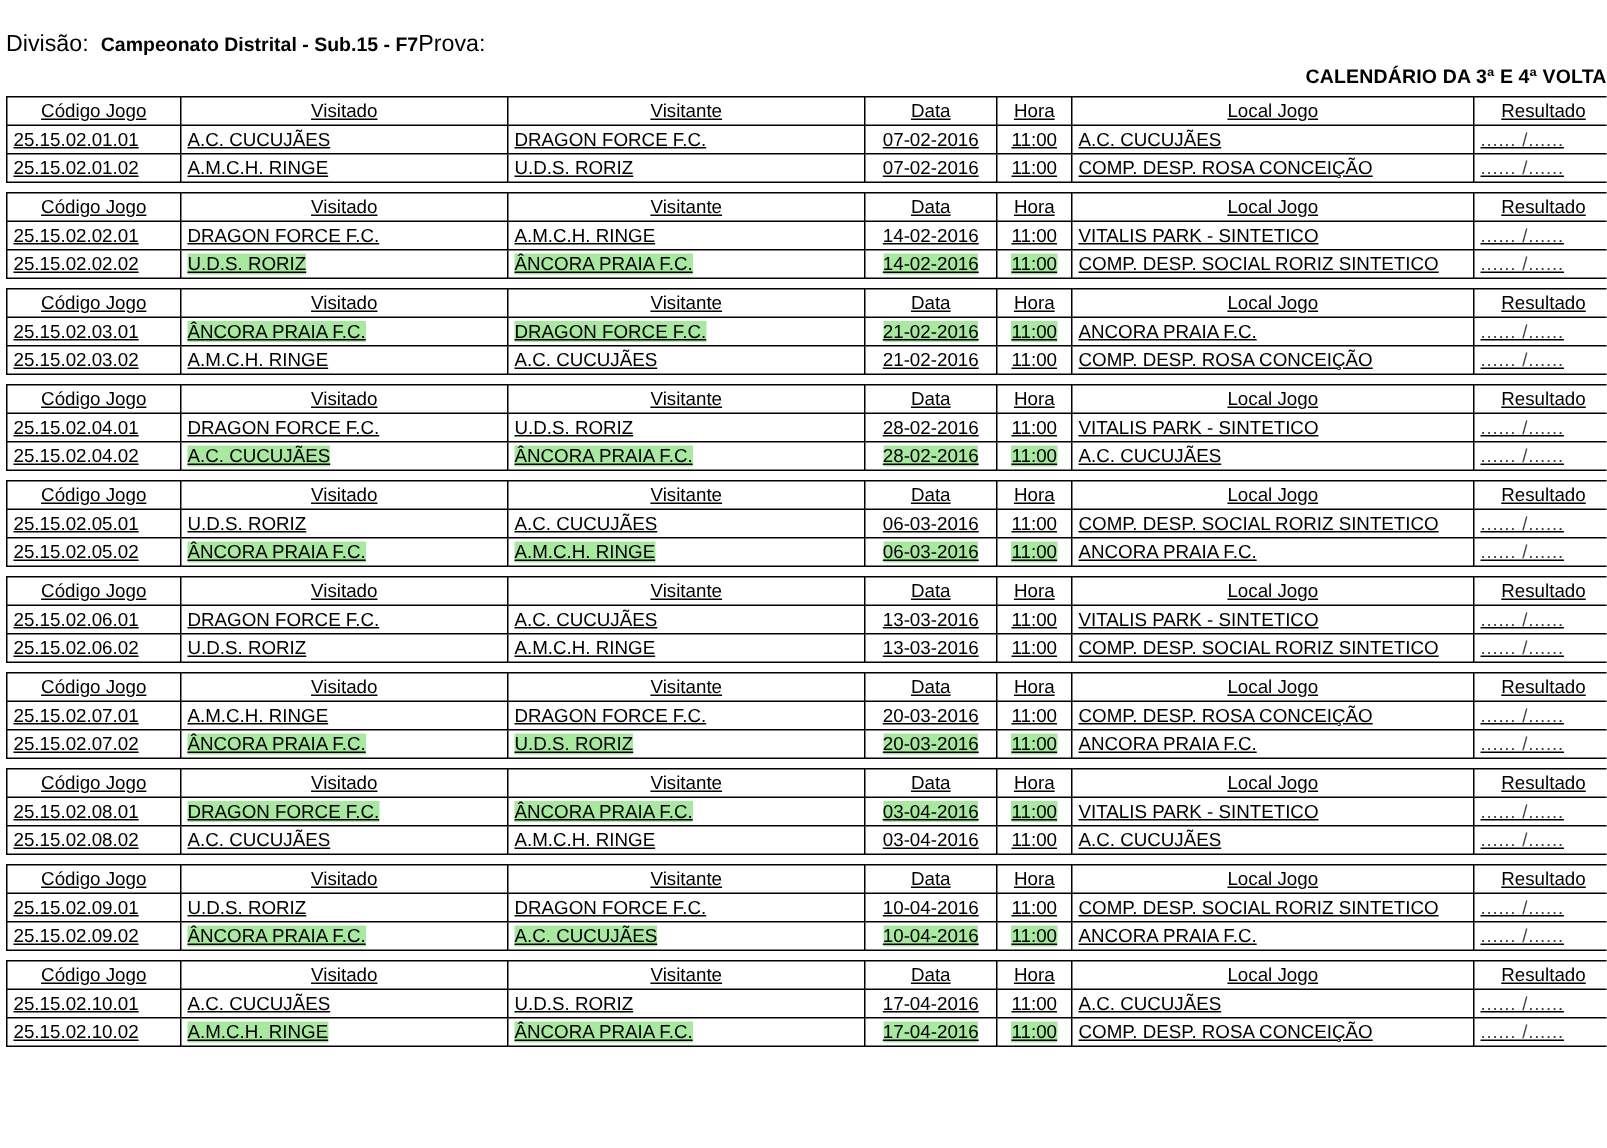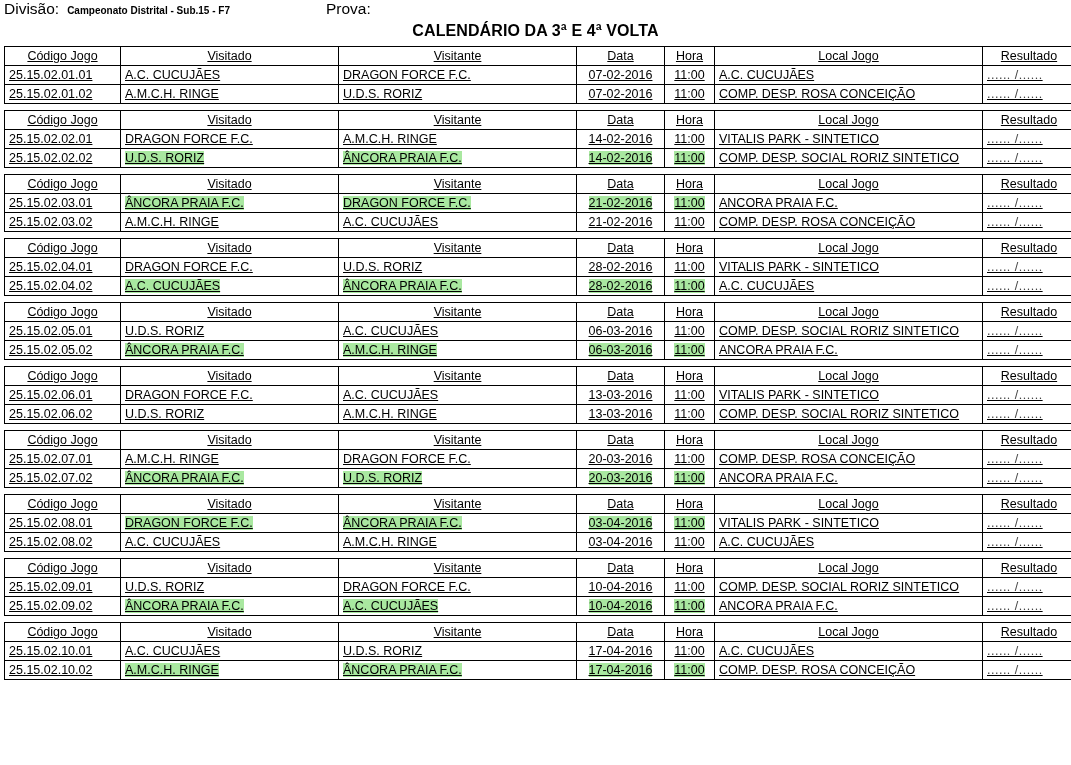--- a/index.html
+++ b/index.html
@@ -15,45 +15,44 @@
     overflow: hidden;
   }
   .page {
     width: 1071px;
     position: relative;
   }
   
   .header-line-1 {
     display: flex;
     align-items: baseline;
-    padding: 0 0 0 4px;
+    padding: 21px 0 0 4px;
     font-size: 15.5px;
   }
   .lbl {
     font-weight: normal;
     font-size: 15.5px;
   }
   .val {
     font-weight: bold;
-    font-size: 10px;
+    font-size: 13px;
     margin-left: 8px;
   }
   .hdr-left {
     display: flex;
     align-items: baseline;
   }
   .hdr-right {
     display: flex;
     align-items: baseline;
-    margin-left: 96px;
   }
   .header-line-2 {
-    text-align: center;
+    text-align: right;
     font-weight: bold;
-    font-size: 16px;
+    font-size: 13px;
     padding: 4px 0 6px 0;
     letter-spacing: 0.1px;
   }
   
   .round {
     margin-bottom: 6px;
     text-decoration: underline;
   }
   table.round-table {
     border-collapse: collapse;

